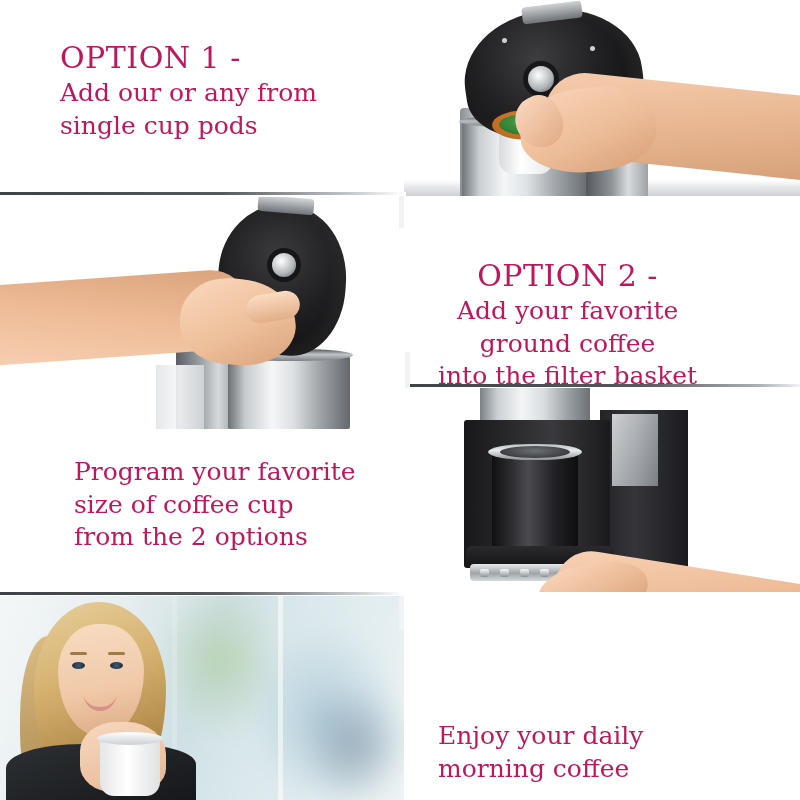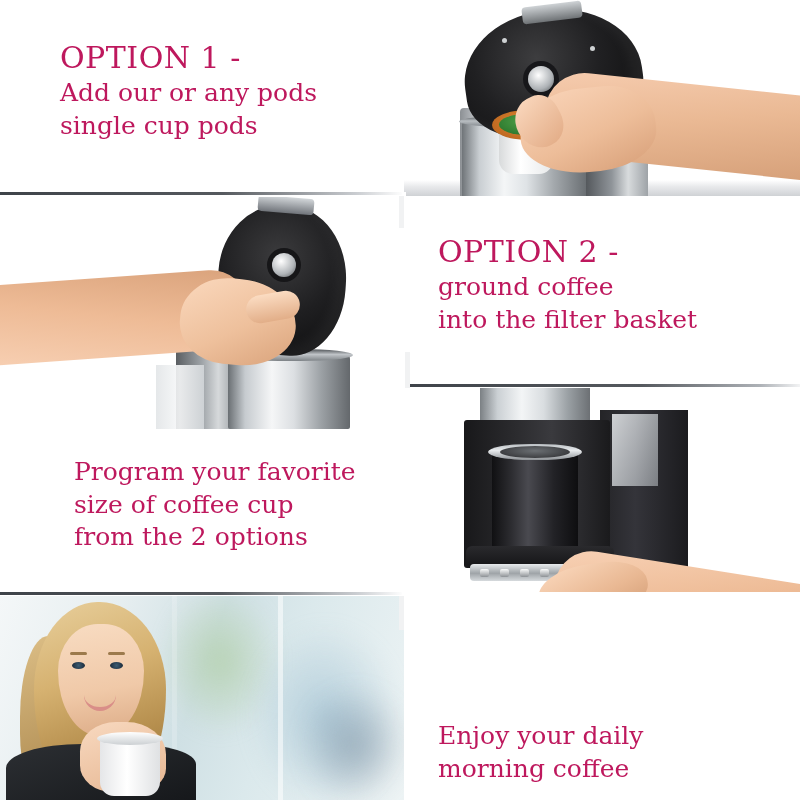--- a/index.html
+++ b/index.html
@@ -240,26 +240,27 @@
   <div class="hrule rev" style="left:404px;top:384px;width:396px;"></div>
   <div class="vrule" style="left:402px;top:350px;height:40px;"></div>
   <div class="vshade" style="left:405px;top:352px;height:36px;"></div>
 
   <div class="hrule" style="left:0px;top:592px;width:404px;"></div>
   <div class="vrule" style="left:402px;top:592px;height:38px;"></div>
   <div class="vshade" style="left:399px;top:596px;height:34px;"></div>
 
   <div class="txt" style="left:60px;top:38px;">
     <div class="hd">OPTION 1 -</div>
-    <div class="ln">Add our or any pods</div>
+    <div class="ln">Add our or any from</div>
     <div class="ln">single cup pods</div>
   </div>
 
-  <div class="txt" style="left:438px;top:232px;">
+  <div class="txt" style="left:438px;top:256px;text-align:center;">
     <div class="hd">OPTION 2 -</div>
+    <div class="ln">Add your favorite</div>
     <div class="ln">ground coffee</div>
     <div class="ln">into the filter basket</div>
   </div>
 
   <div class="txt" style="left:60px;top:456px;margin-left:14px;">
     <div class="ln">Program your favorite</div>
     <div class="ln">size of coffee cup</div>
     <div class="ln">from the 2 options</div>
   </div>
 

